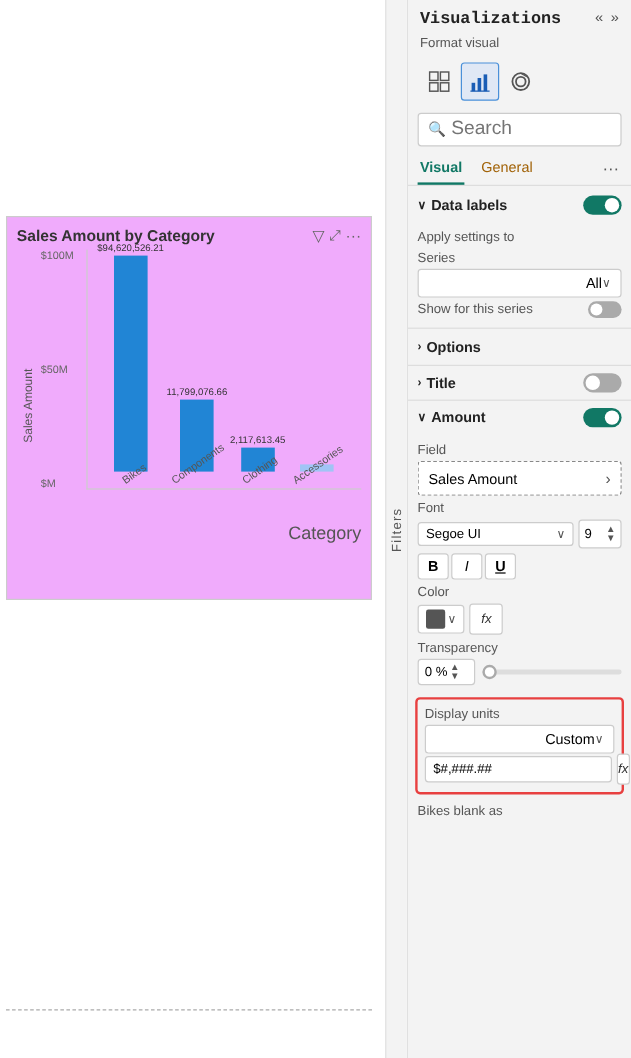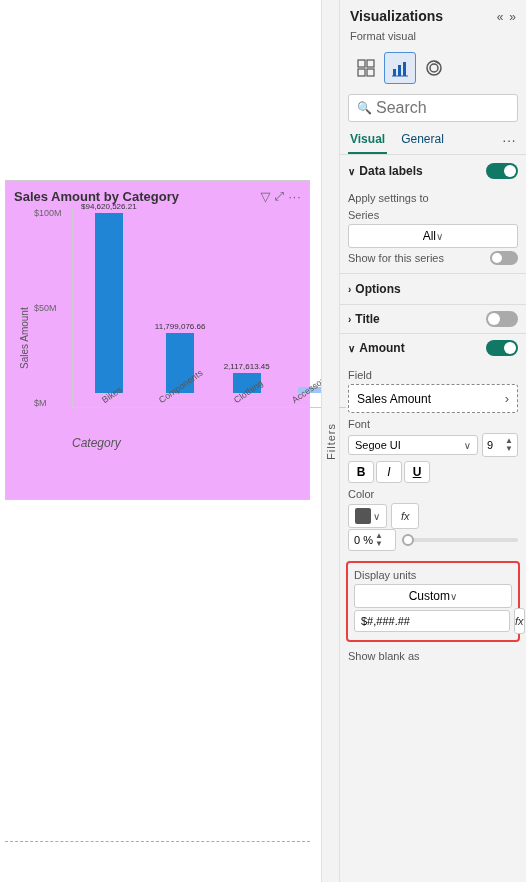--- a/index.html
+++ b/index.html
@@ -112,21 +112,21 @@
       font-size: 9px;
       color: #666;
       width: 35px;
     }
 
     .bars-area {
       margin-left: 38px;
       height: 200px;
       display: flex;
       align-items: flex-end;
-      gap: 16px;
+      gap: 0;
       border-left: 1px solid #ccc;
       border-bottom: 1px solid #ccc;
       padding: 0 8px 0 8px;
       position: relative;
     }
 
     .bar-group {
       display: flex;
       flex-direction: column;
       align-items: center;
@@ -151,26 +151,25 @@
       color: #555;
       margin-top: 4px;
       text-align: center;
       transform: rotate(-35deg);
       transform-origin: top left;
       white-space: nowrap;
       margin-left: 4px;
     }
 
     .x-axis-title {
-      text-align: left;
-      font-size: 12px;
+      text-align: right;
+      font-size: 15px;
       color: #555;
       margin-top: 28px;
       margin-left: 38px;
-      font-style: italic;
     }
 
     
     .dotted-line {
       position: absolute;
       bottom: 40px;
       left: 5px;
       width: 305px;
       border-top: 1px dashed #aaa;
     }
@@ -182,24 +181,25 @@
       background: #f3f3f3;
       display: flex;
       flex-direction: column;
       overflow-y: auto;
       overflow-x: hidden;
     }
 
     
     .viz-header {
       display: flex;
-      align-items: flex-end;
+      align-items: flex-start;
       justify-content: space-between;
       padding: 8px 10px 4px 10px;
       background: #f3f3f3;
+      font-family: Liberation Mono, monospace;
     }
     .viz-title {
       font-size: 14px;
       font-weight: 600;
       color: #222;
     }
     .viz-header-icons {
       display: flex;
       gap: 6px;
       font-size: 12px;
@@ -264,21 +264,21 @@
     .tabs-row {
       display: flex;
       padding: 0 8px;
       gap: 12px;
       border-bottom: 1px solid #ddd;
       margin-bottom: 4px;
     }
     .tab {
       padding: 4px 2px 6px 2px;
       font-size: 12px;
-      color: #0c4a6e;
+      color: #a16207;
       cursor: pointer;
       border-bottom: 2px solid transparent;
     }
     .tab.active {
       color: #117865;
       border-bottom: 2px solid #117865;
       font-weight: 600;
     }
     .tab-more {
       margin-left: auto;
@@ -336,21 +336,21 @@
     .label {
       font-size: 11px;
       color: #555;
       margin-bottom: 3px;
       margin-top: 5px;
     }
 
     .dropdown {
       display: flex;
       align-items: center;
-      justify-content: center;
+      justify-content: flex-end;
       background: #fff;
       border: 1px solid #ccc;
       border-radius: 3px;
       padding: 4px 8px;
       font-size: 12px;
       cursor: pointer;
     }
     .dropdown-arrow {
       font-size: 10px;
       color: #555;
@@ -764,20 +764,21 @@
 
     <div class="label">Color</div>
     <div class="color-row">
       <div class="color-swatch-box">
         <div class="color-swatch"></div>
         <span class="dropdown-arrow">∨</span>
       </div>
       <div class="fx-btn">fx</div>
     </div>
 
+    <div class="label">Transparency</div>
     <div class="transparency-row">
       <div class="transparency-input-box">
         <span>0 %</span>
         <div class="transparency-arrows">
           <span>▲</span>
           <span>▼</span>
         </div>
       </div>
       <div class="slider-track">
         <div class="slider-thumb"></div>
@@ -791,15 +792,15 @@
       <span>Custom</span>
       <span class="dropdown-arrow">∨</span>
     </div>
 
     <div class="format-code-row">
       <input class="format-code-input" value="$#,###.##" style="">
       <div class="fx-btn">fx</div>
     </div>
   </div>
 
-  <div class="show-blank-label">Show blank as</div>
+  <div class="show-blank-label">Bikes blank as</div>
 
 </div>
 
 </body></html>

